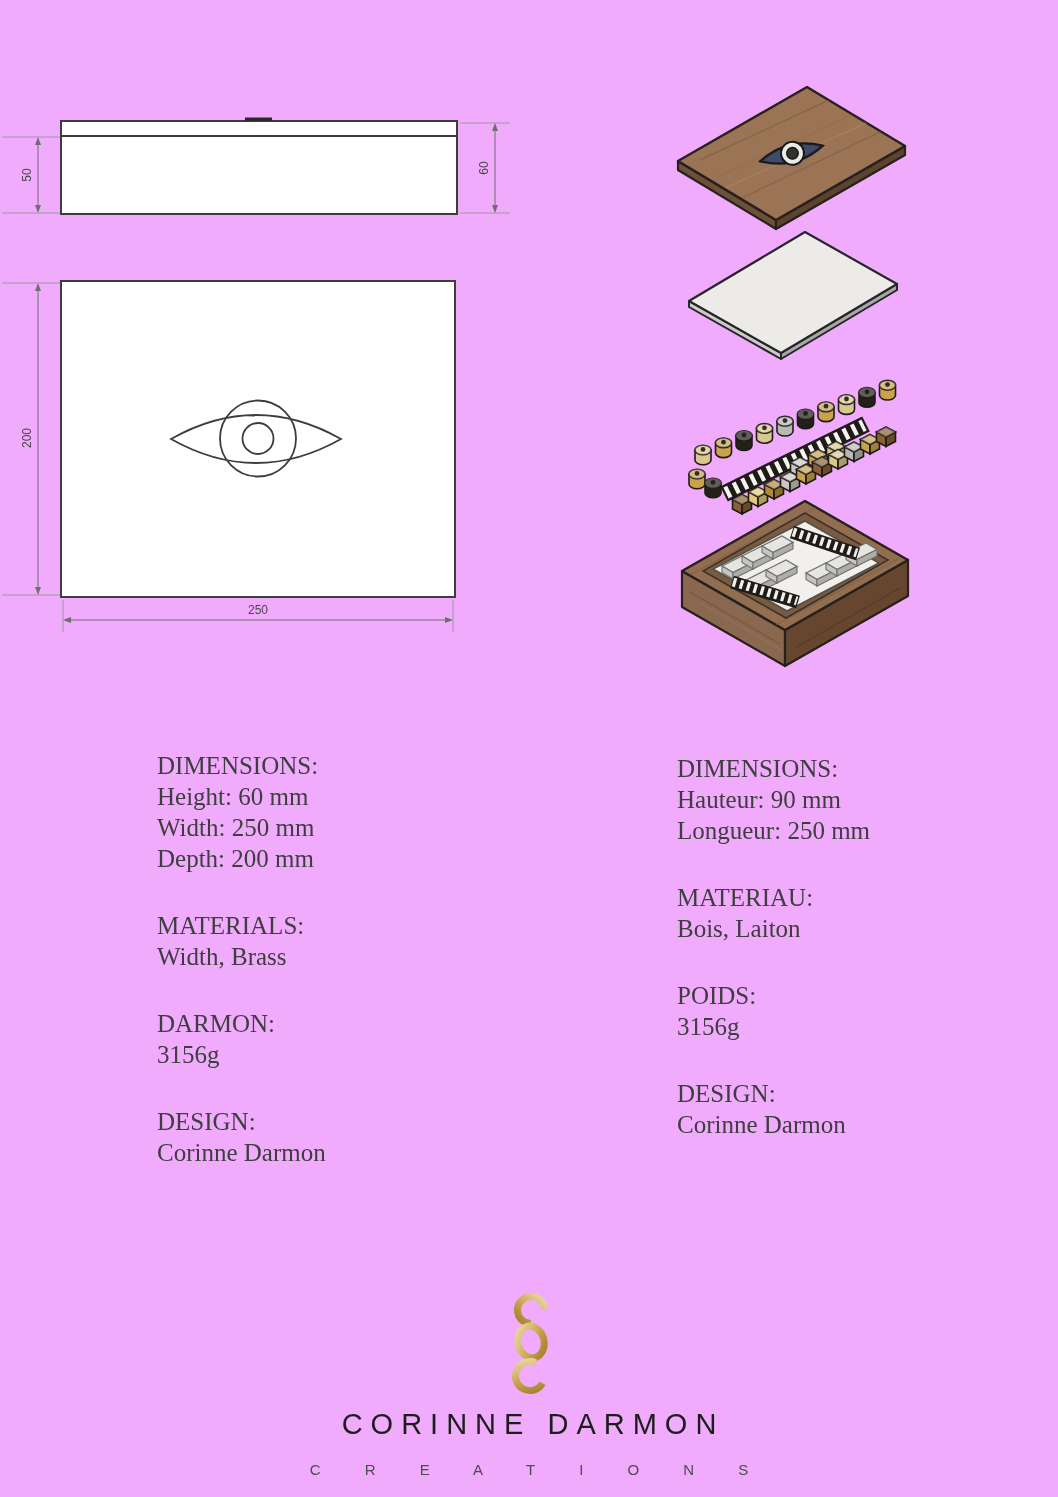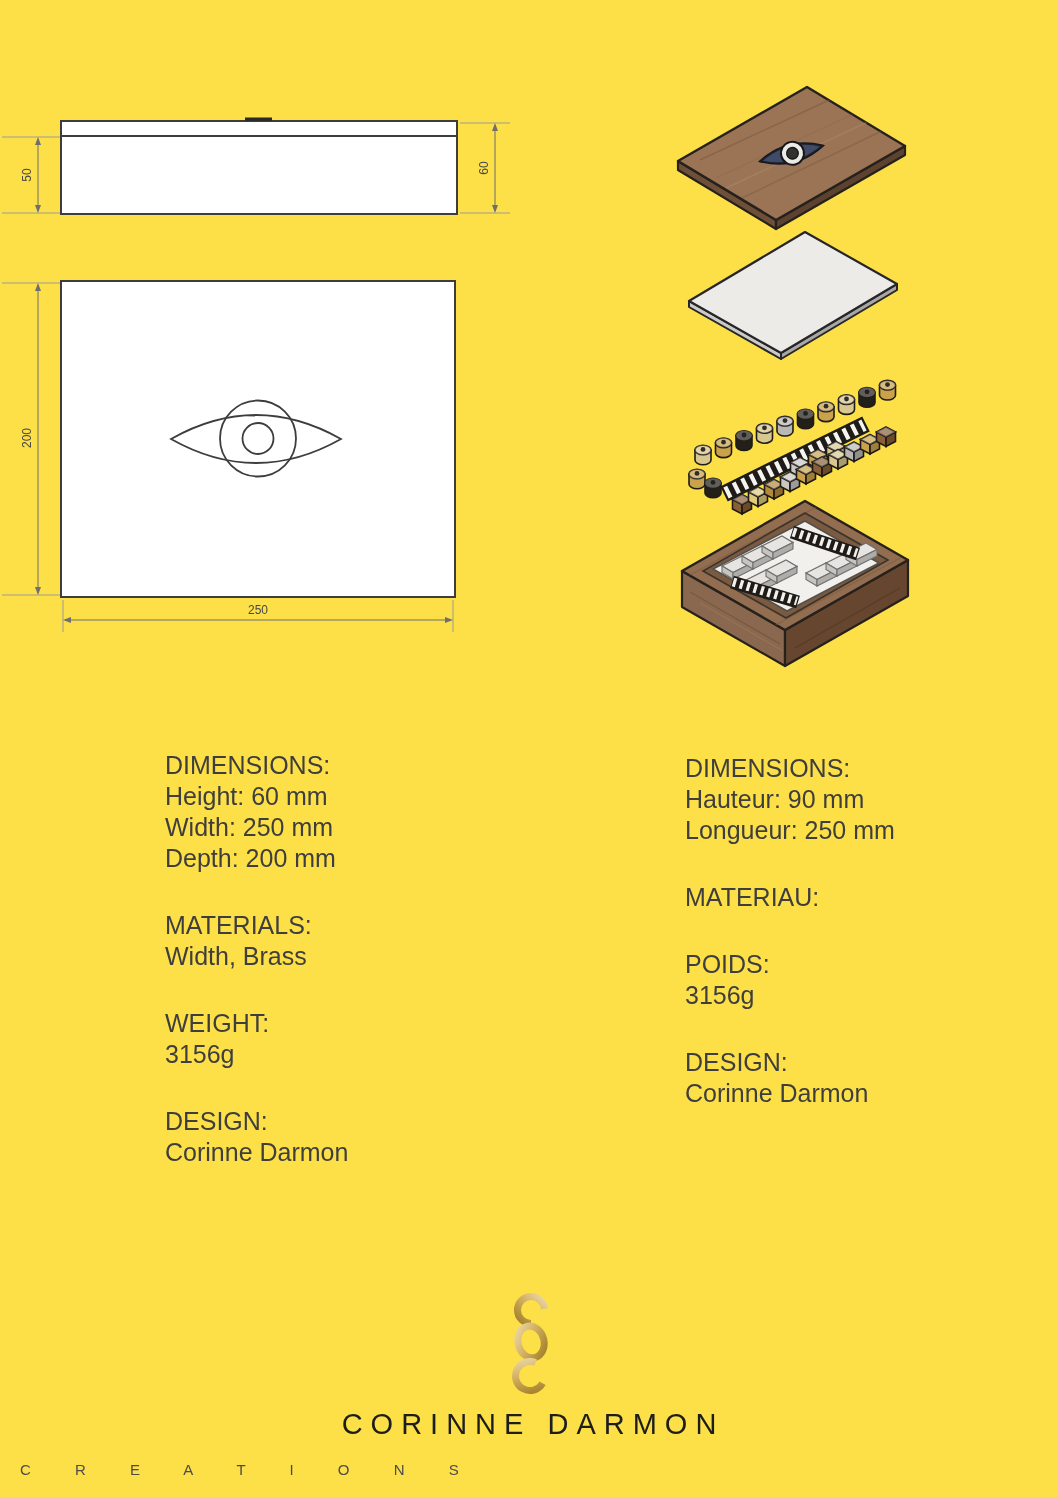--- a/index.html
+++ b/index.html
@@ -2,21 +2,21 @@
 <html><head>
 <meta charset="utf-8">
 <style>
   * { box-sizing: border-box; }
   html, body { margin: 0; padding: 0; background: #ffffff; }
   body { font-family: "Liberation Sans", sans-serif; }
   .page {
     position: relative;
     width: 1058px;
     height: 1497px;
-    background: #fde047;
+    background: #f0abfc;
     overflow: hidden;
   }
   .abs { position: absolute; }
 
   
   svg text {
     font-family: "Liberation Sans", sans-serif;
     fill: #474747;
   }
 
@@ -24,21 +24,21 @@
   .specs {
     position: absolute;
     width: 380px;
     color: #3e3e3e;
     font-size: 25px;
     line-height: 31px;
     font-weight: 400;
   }
   .specs-en { left: 157px; top: 750px; }
   .specs-fr { left: 677px; top: 753px; }
-  .spec-section { margin: 0 0 36px 8px; }
+  .spec-section { margin: 0 0 36px 0; font-family: Liberation Serif, serif; }
   .spec-title, .spec-line { white-space: nowrap; }
 
   
   .brand-logo {
     position: absolute;
     left: 503px;
     top: 1291px;
     width: 56px;
     height: 104px;
   }
@@ -50,20 +50,21 @@
     font-size: 29px;
     letter-spacing: 8px;
     text-indent: 8px;
     color: #1d1d1b;
     font-weight: 500;
   }
   .brand-sub {
     position: absolute;
     left: 0; right: 0;
     top: 1461px;
+    text-align: center;
     font-size: 15px;
     letter-spacing: 20px;
     text-indent: 20px;
     color: #4c4c4c;
     font-weight: 400;
   }
 </style>
 </head>
 <body>
 
@@ -260,37 +261,38 @@
       <div class="spec-title">DIMENSIONS:</div>
       <div class="spec-line">Height: 60 mm</div>
       <div class="spec-line">Width: 250 mm</div>
       <div class="spec-line">Depth: 200 mm</div>
     </div>
     <div class="spec-section">
       <div class="spec-title">MATERIALS:</div>
       <div class="spec-line">Width, Brass</div>
     </div>
     <div class="spec-section">
-      <div class="spec-title">WEIGHT:</div>
+      <div class="spec-title">DARMON:</div>
       <div class="spec-line">3156g</div>
     </div>
     <div class="spec-section">
       <div class="spec-title">DESIGN:</div>
       <div class="spec-line">Corinne Darmon</div>
     </div>
   </div>
 
   <div class="specs specs-fr">
     <div class="spec-section">
       <div class="spec-title">DIMENSIONS:</div>
       <div class="spec-line">Hauteur: 90 mm</div>
       <div class="spec-line">Longueur: 250 mm</div>
     </div>
     <div class="spec-section">
       <div class="spec-title">MATERIAU:</div>
+      <div class="spec-line">Bois, Laiton</div>
     </div>
     <div class="spec-section">
       <div class="spec-title">POIDS:</div>
       <div class="spec-line">3156g</div>
     </div>
     <div class="spec-section">
       <div class="spec-title">DESIGN:</div>
       <div class="spec-line">Corinne Darmon</div>
     </div>
   </div>

